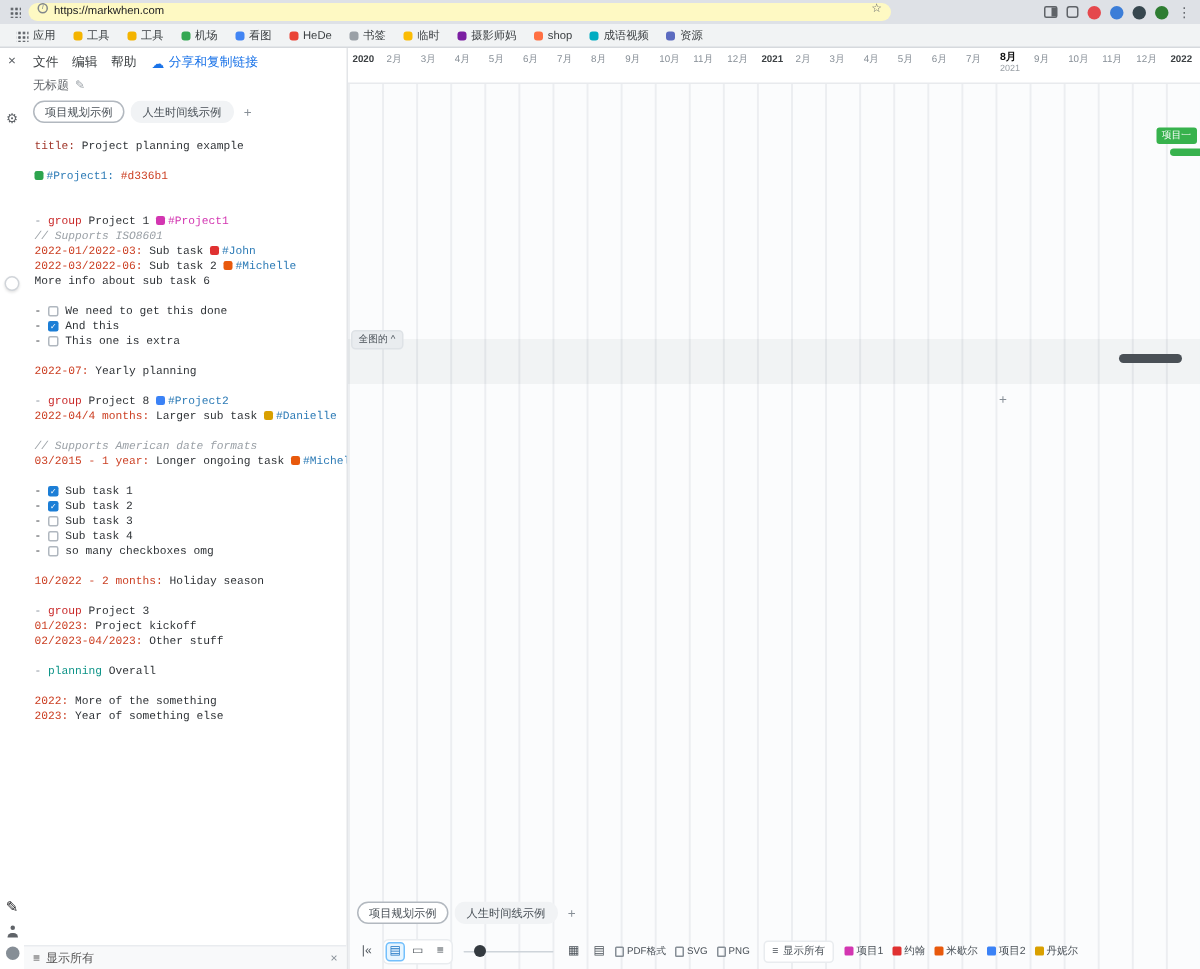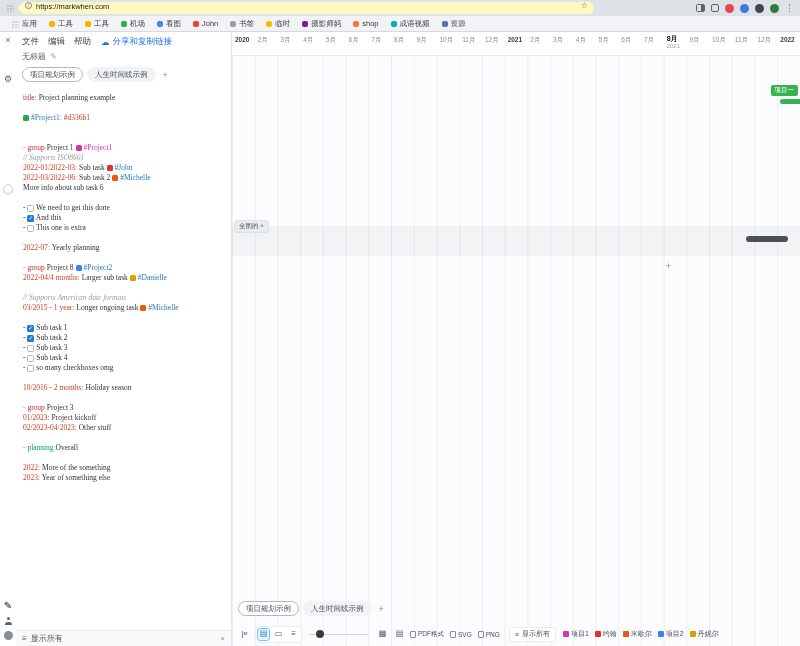--- a/index.html
+++ b/index.html
@@ -44,21 +44,21 @@
 .ed-row1{display:flex;align-items:center;padding:4px 6px 2px;font-size:8.5px;color:#3c4043}
 .menubar{display:flex;gap:9px}
 .menu-item{cursor:default}
 .share{color:#1a73e8;display:flex;align-items:center;gap:3px;margin-left:10px;font-size:8.5px}
 .ed-title{display:flex;gap:4px;align-items:center;font-size:8px;color:#5f6368;padding:1px 6px 2px}
 .ed-tabs,.tl-tabs{display:flex;gap:4px;align-items:center;padding:3px 6px 4px}
 .tab{font-size:7.5px;color:#495057;background:#f1f3f5;padding:1.5px 7px;border-radius:9px;border:1px solid transparent;white-space:nowrap;cursor:default}
 .tab.active{background:#fff;border-color:#b2b8bf}
 .tab-plus{font-size:9px;color:#868e96;padding:0 3px;cursor:default}
 
-.code{flex:1;padding:7px 2px 0 7px;font-family:Liberation Serif, serif;font-size:7.5px;line-height:10px;overflow:hidden;position:relative;color:#2f3337}
+.code{flex:1;padding:7px 2px 0 7px;font-family:Liberation Mono, monospace;font-size:7.5px;line-height:10px;overflow:hidden;position:relative;color:#2f3337}
 .code-line{height:10px;white-space:pre}
 .sw{display:inline-block;width:6px;height:6px;border-radius:1.5px;margin-right:2px;vertical-align:middle}
 .cb{display:inline-block;width:7px;height:7px;border-radius:1.5px;vertical-align:middle;text-align:center;font-size:6px;line-height:7px}
 .cb.on{background:#1c7ed6;color:#fff}
 .cb.off{border:1px solid #b0b7bf;background:#fff}
 .tk-p{color:#2f3337}
 .tk-d{color:#cc4125}
 .tk-tb{color:#2d7bb6}
 .tk-tm{color:#d336b1}
 .tk-cm{color:#9aa0a6;font-style:italic}
@@ -140,21 +140,21 @@
           <span class="bm">
             <span class="bm-dot" style="background: rgb(52, 168, 83);"></span>
             <span>机场</span>
           </span>
           <span class="bm">
             <span class="bm-dot" style="background: rgb(66, 133, 244);"></span>
             <span>看图</span>
           </span>
           <span class="bm">
             <span class="bm-dot" style="background: rgb(234, 67, 53);"></span>
-            <span>John</span>
+            <span>HeDe</span>
           </span>
           <span class="bm">
             <span class="bm-dot" style="background: rgb(154, 160, 166);"></span>
             <span>书签</span>
           </span>
           <span class="bm">
             <span class="bm-dot" style="background: rgb(251, 188, 4);"></span>
             <span>临时</span>
           </span>
           <span class="bm">
@@ -232,21 +232,21 @@
           <div class="code-line">&nbsp;</div>
           <div class="code-line"><span class="tk-cm">// Supports American date formats</span></div>
           <div class="code-line"><span class="tk-d">03/2015 - 1 year:</span><span class="tk-p"> Longer ongoing task </span><span class="sw" style="background: rgb(232, 89, 12);"></span><span class="tk-tb">#Michelle</span></div>
           <div class="code-line">&nbsp;</div>
           <div class="code-line"><span class="tk-p">- </span><span class="cb on">✓</span><span class="tk-p"> Sub task 1</span></div>
           <div class="code-line"><span class="tk-p">- </span><span class="cb on">✓</span><span class="tk-p"> Sub task 2</span></div>
           <div class="code-line"><span class="tk-p">- </span><span class="cb off"></span><span class="tk-p"> Sub task 3</span></div>
           <div class="code-line"><span class="tk-p">- </span><span class="cb off"></span><span class="tk-p"> Sub task 4</span></div>
           <div class="code-line"><span class="tk-p">- </span><span class="cb off"></span><span class="tk-p"> so many checkboxes omg</span></div>
           <div class="code-line">&nbsp;</div>
-          <div class="code-line"><span class="tk-d">10/2016 - 2 months:</span><span class="tk-p"> Holiday season</span></div>
+          <div class="code-line"><span class="tk-d">10/2022 - 2 months:</span><span class="tk-p"> Holiday season</span></div>
           <div class="code-line">&nbsp;</div>
           <div class="code-line"><span class="tk-f">- </span><span class="tk-kg">group </span><span class="tk-p">Project 3</span></div>
           <div class="code-line"><span class="tk-d">01/2023:</span><span class="tk-p"> Project kickoff</span></div>
           <div class="code-line"><span class="tk-d">02/2023-04/2023:</span><span class="tk-p"> Other stuff</span></div>
           <div class="code-line">&nbsp;</div>
           <div class="code-line"><span class="tk-f">- </span><span class="tk-ks">planning </span><span class="tk-p">Overall</span></div>
           <div class="code-line">&nbsp;</div>
           <div class="code-line"><span class="tk-d">2022:</span><span class="tk-p"> More of the something</span></div>
           <div class="code-line"><span class="tk-d">2023:</span><span class="tk-p"> Year of something else</span></div>
         </div>

